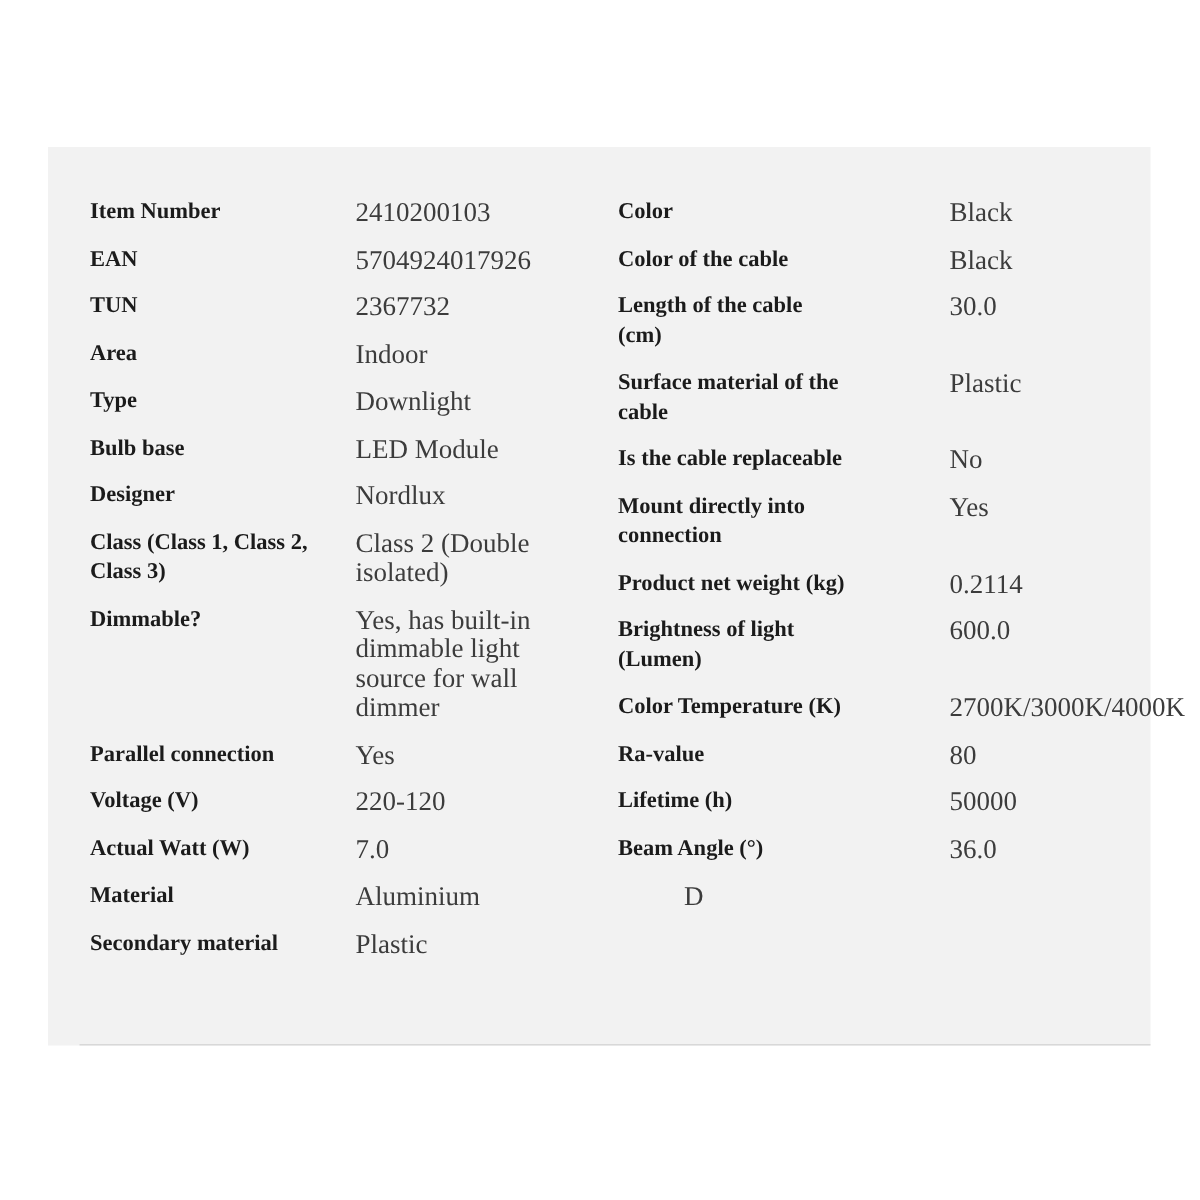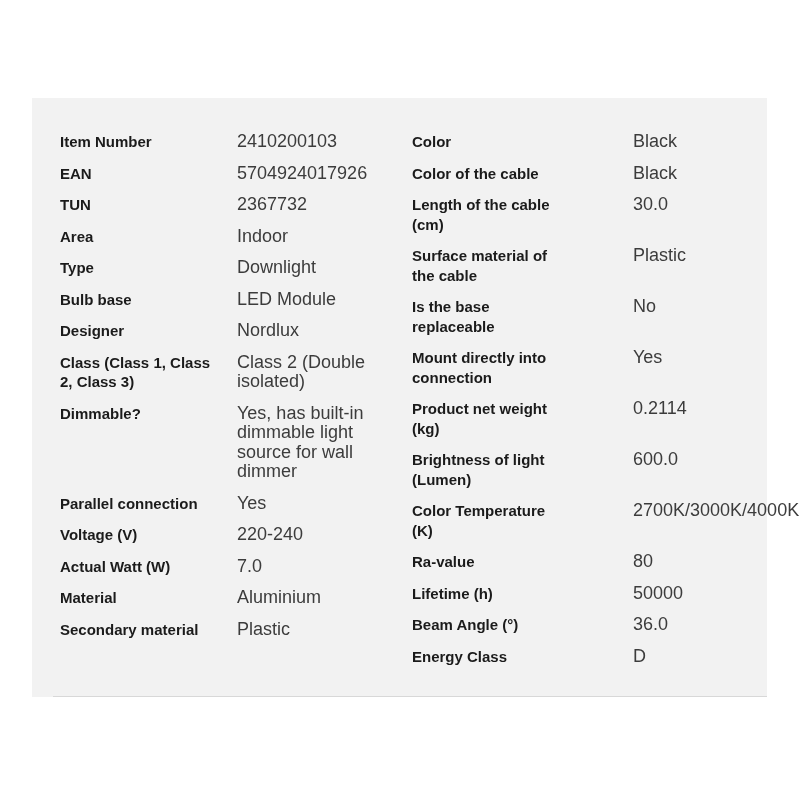--- a/index.html
+++ b/index.html
@@ -28,20 +28,21 @@
     height: 1px;
     background: #d8d8d8;
   }
   .columns {
     display: flex;
     align-items: flex-start;
   }
   .spec-col {
     width: 352px;
     flex: 0 0 352px;
+    font-family: Liberation Serif, serif;
   }
   .spec-row {
     display: flex;
     align-items: flex-start;
     margin-bottom: 12px;
   }
   .spec-label {
     box-sizing: border-box;
     width: 177px;
     flex: 0 0 177px;
@@ -119,21 +120,21 @@
     <div class="spec-value">Yes, has built-in dimmable light source for wall dimmer</div>
   </div>
 
   <div class="spec-row">
     <div class="spec-label">Parallel connection</div>
     <div class="spec-value">Yes</div>
   </div>
 
   <div class="spec-row">
     <div class="spec-label">Voltage (V)</div>
-    <div class="spec-value">220-240</div>
+    <div class="spec-value">220-120</div>
   </div>
 
   <div class="spec-row">
     <div class="spec-label">Actual Watt (W)</div>
     <div class="spec-value">7.0</div>
   </div>
 
   <div class="spec-row">
     <div class="spec-label">Material</div>
     <div class="spec-value">Aluminium</div>
@@ -159,21 +160,21 @@
     <div class="spec-label">Length of the cable (cm)</div>
     <div class="spec-value">30.0</div>
   </div>
 
   <div class="spec-row">
     <div class="spec-label">Surface material of the cable</div>
     <div class="spec-value">Plastic</div>
   </div>
 
   <div class="spec-row">
-    <div class="spec-label">Is the base replaceable</div>
+    <div class="spec-label">Is the cable replaceable</div>
     <div class="spec-value">No</div>
   </div>
 
   <div class="spec-row">
     <div class="spec-label">Mount directly into connection</div>
     <div class="spec-value">Yes</div>
   </div>
 
   <div class="spec-row">
     <div class="spec-label">Product net weight (kg)</div>
@@ -199,19 +200,18 @@
     <div class="spec-label">Lifetime (h)</div>
     <div class="spec-value">50000</div>
   </div>
 
   <div class="spec-row">
     <div class="spec-label">Beam Angle (°)</div>
     <div class="spec-value">36.0</div>
   </div>
 
   <div class="spec-row">
-    <div class="spec-label">Energy Class</div>
     <div class="spec-value">D</div>
   </div>
 </div>
   </div>
   <div class="panel-divider"></div>
 </div>
 
 </body></html>

